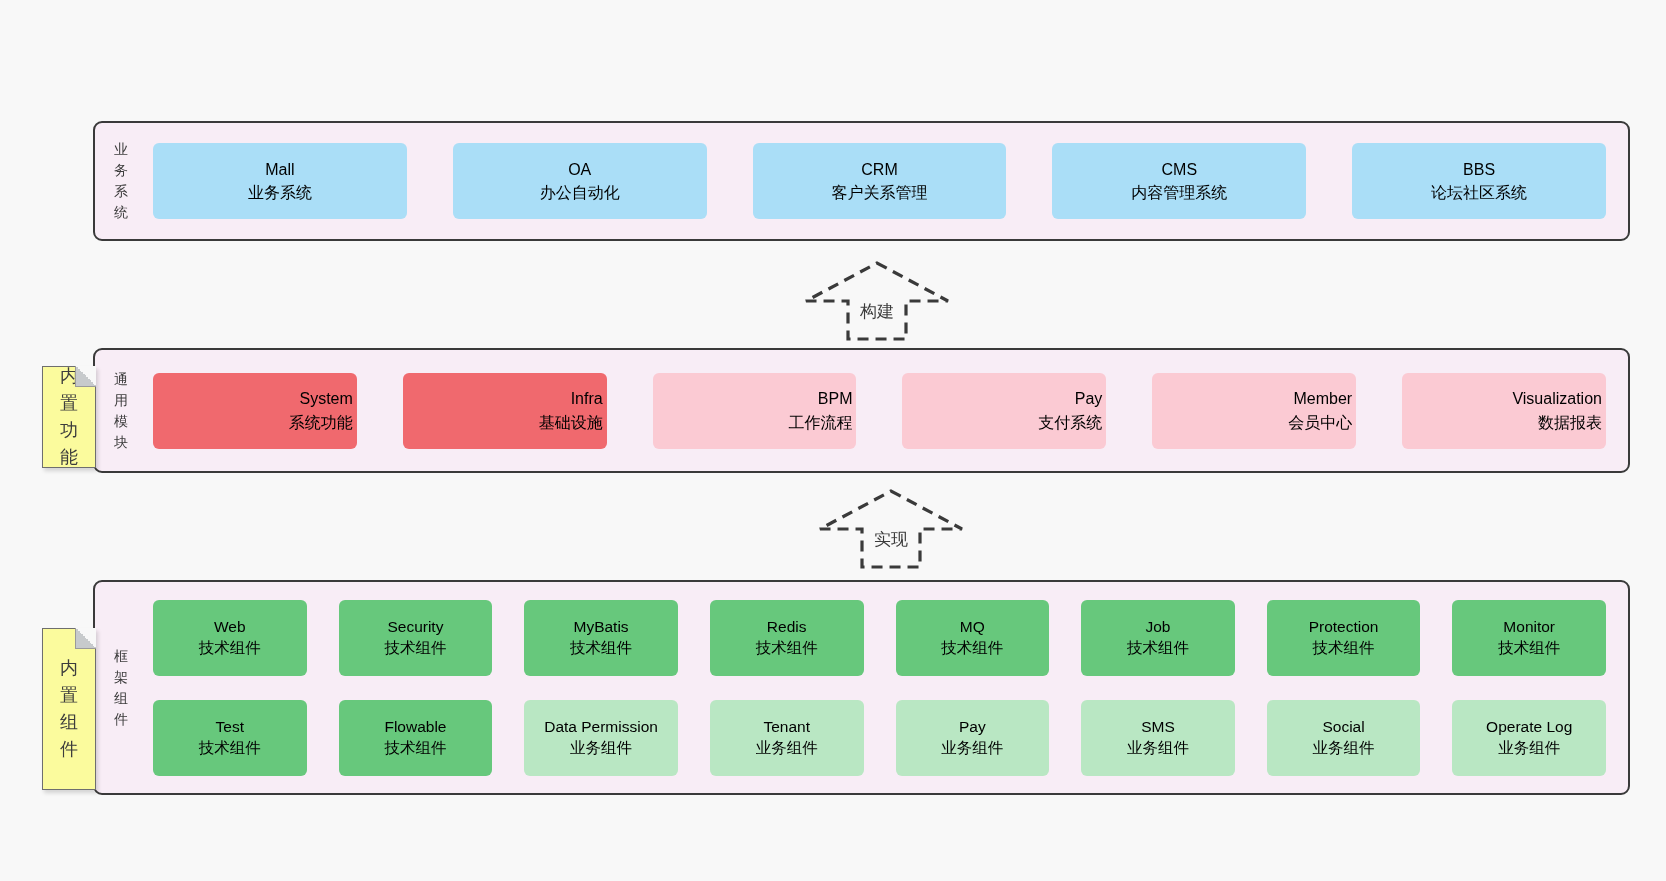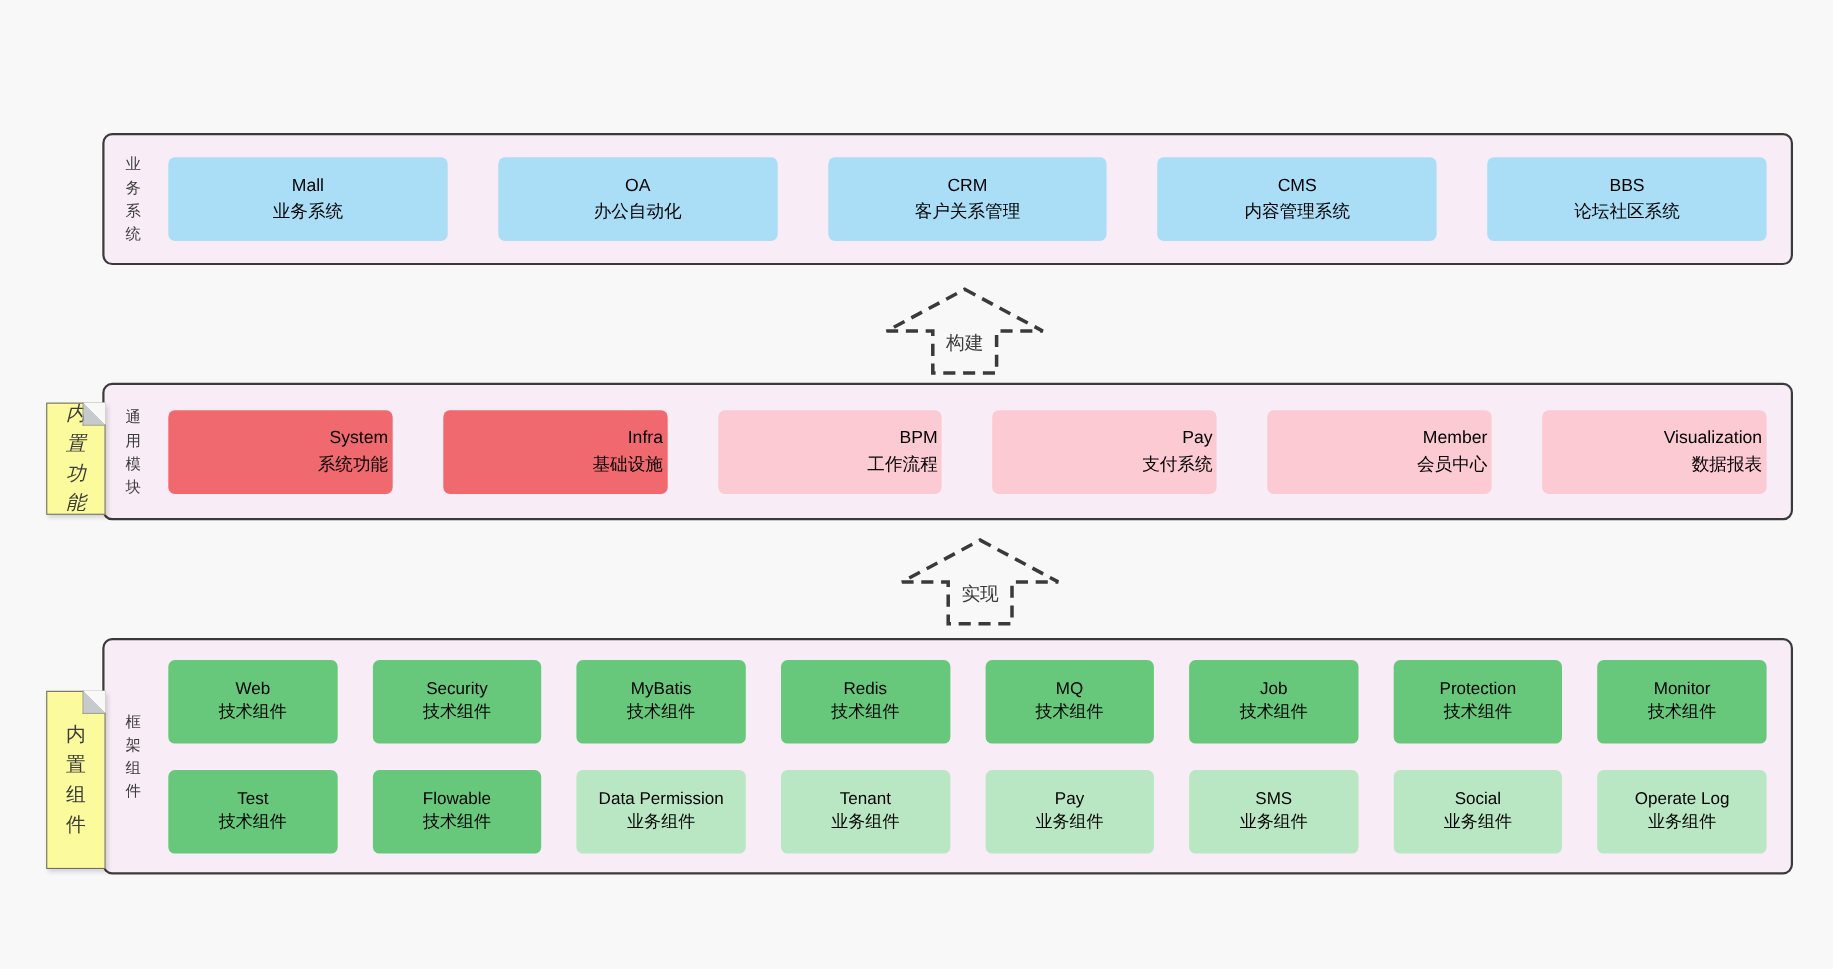--- a/index.html
+++ b/index.html
@@ -49,21 +49,21 @@
   .green { background:#67c87c; }
   .light { background:#b9e7c3; }
 
   
   .sticky {
     position:absolute; left:-53px; width:54px;
     background:#fbfb9d; border:1px solid #6e6e6e;
     display:flex; align-items:center; justify-content:center;
     font-size:18px; box-shadow:2px 3px 4px rgba(0,0,0,.15); z-index:0;
   }
-  .sticky-mid { top:16px; height:102px;font-style:italic; }
+  .sticky-mid { top:16px; height:102px; }
   .sticky-bot { top:46px; height:162px; }
   .sticky .fold {
     position:absolute; top:-1px; right:-1px; width:21px; height:21px;
     background:linear-gradient(225deg,#f8f8f8 0 50%,#c7cacc 50% 100%);
     border-left:1px solid #9a9a9a; border-bottom:1px solid #9a9a9a;
   }
 
   
   .arrow { position:absolute; width:150px; height:84px; }
   .arrow-1 { left:802px; top:259px; }

